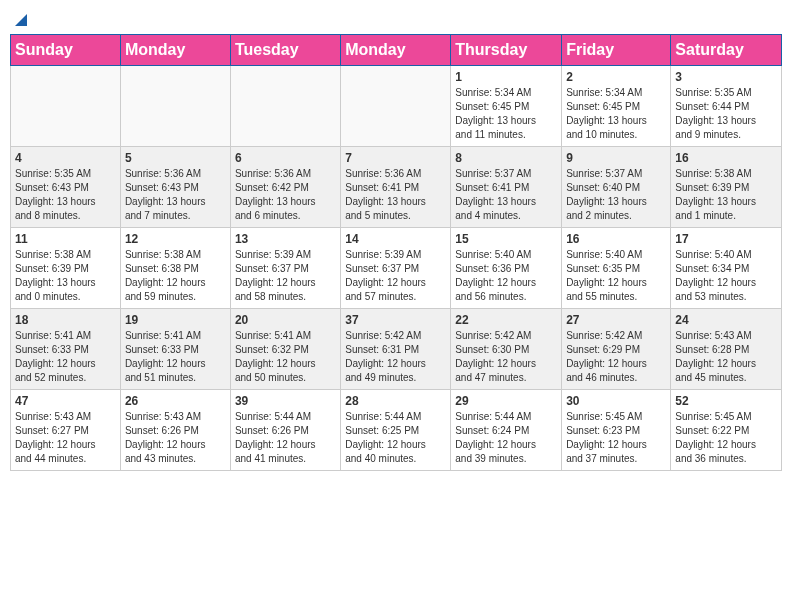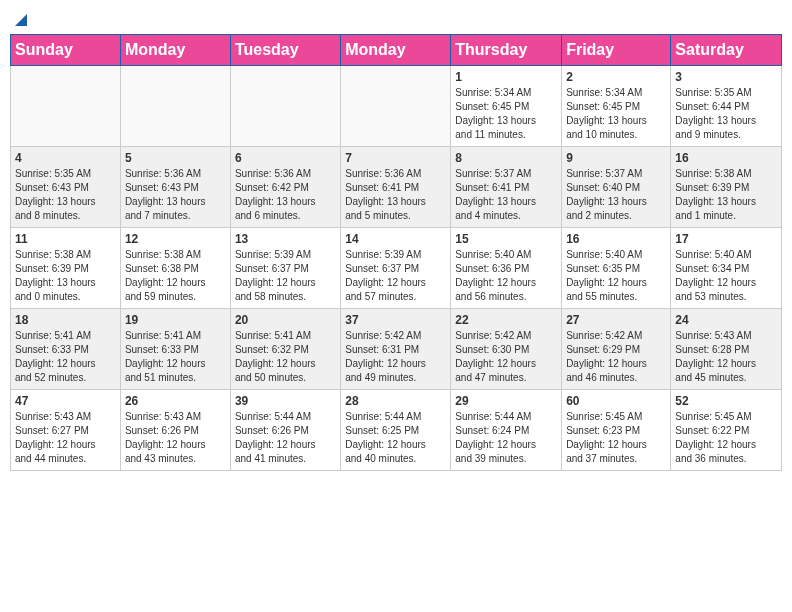--- a/index.html
+++ b/index.html
@@ -330,21 +330,21 @@
 and 40 minutes.</div>
         </td>
         <td>
           <span class="day-num">29</span>
           <div class="day-info" style="white-space: pre-line;">Sunrise: 5:44 AM
 Sunset: 6:24 PM
 Daylight: 12 hours
 and 39 minutes.</div>
         </td>
         <td>
-          <span class="day-num">60</span>
+          <span class="day-num">30</span>
           <div class="day-info" style="white-space: pre-line;">Sunrise: 5:45 AM
 Sunset: 6:23 PM
 Daylight: 12 hours
 and 37 minutes.</div>
         </td>
         <td>
           <span class="day-num">52</span>
           <div class="day-info" style="white-space: pre-line;">Sunrise: 5:45 AM
 Sunset: 6:22 PM
 Daylight: 12 hours

